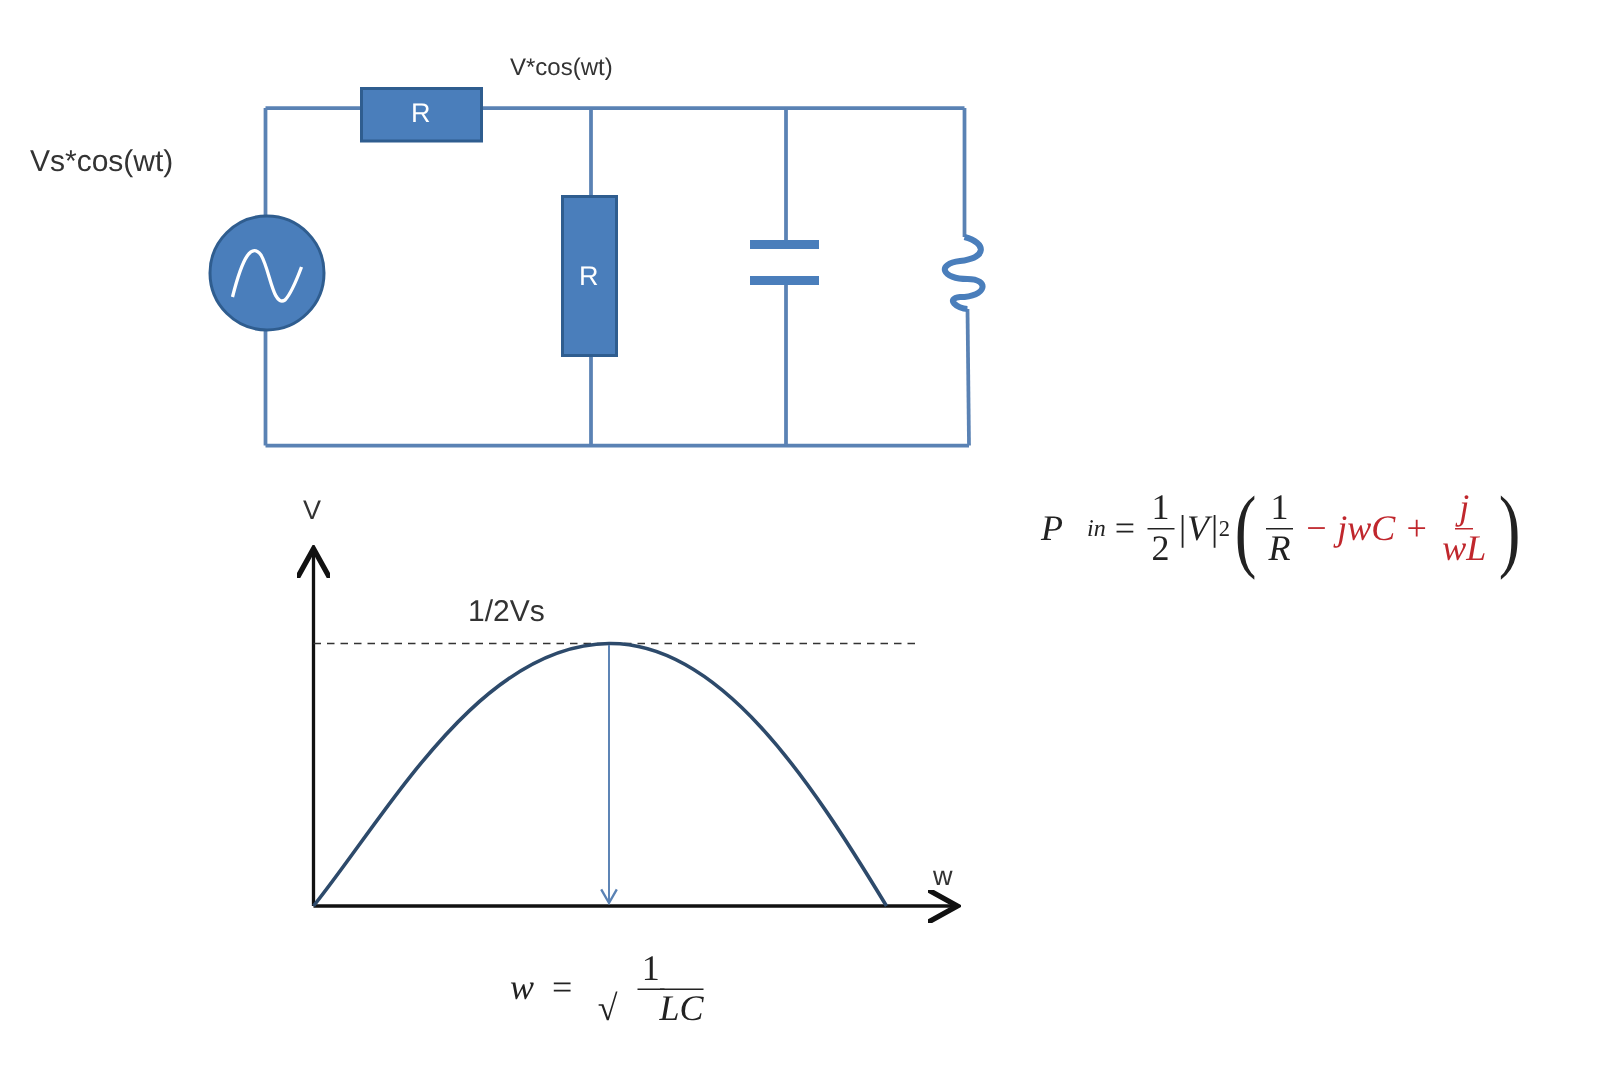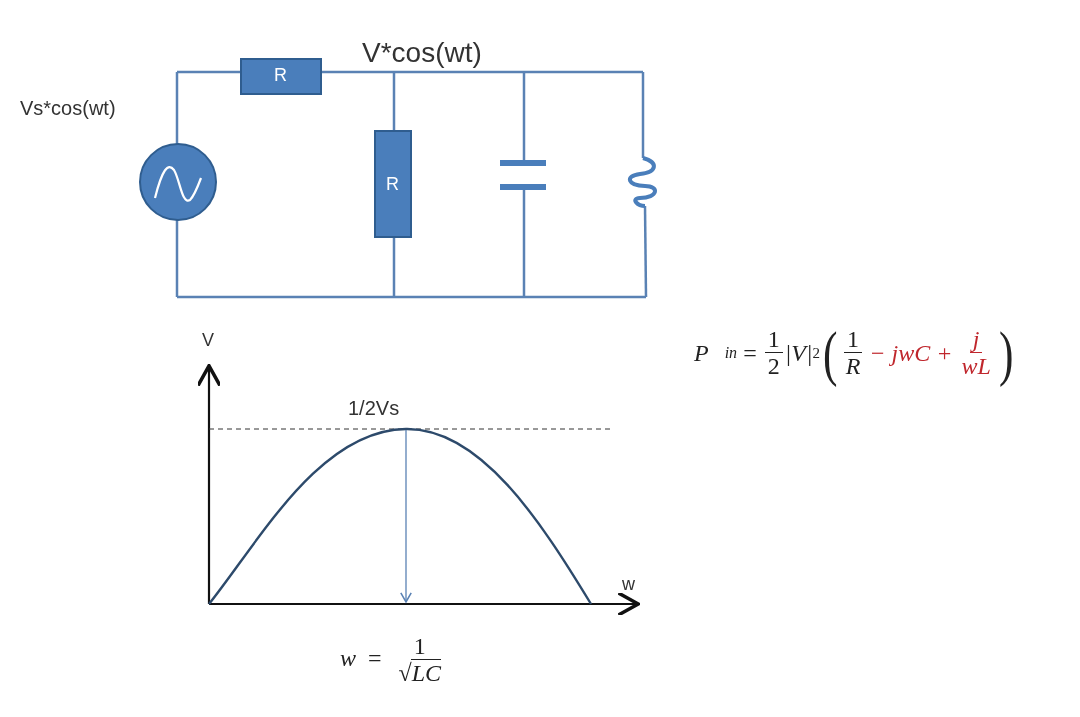--- a/index.html
+++ b/index.html
@@ -70,34 +70,34 @@
   </g>
 
   <line x1="209" y1="429" x2="612" y2="429" stroke="#333" stroke-width="1" stroke-dasharray="5,4"></line>
 
   <path d="M209,604 C260,540 320,430 406,429 C480,428 540,520 591,604" fill="none" stroke="#2d4a6b" stroke-width="2.4"></path>
 
   <line x1="406" y1="430" x2="406" y2="602" stroke="#5a82b4" stroke-width="1.3" marker-end="url(#arrowB)"></line>
 </svg>
 
 <div class="lbl" style="left:20px;top:97px;font-size:20px;">Vs*cos(wt)</div>
-<div class="lbl" style="left:362px;top:37px;font-size:28px;">V*cos(wt)</div>
+<div class="lbl" style="left:340px;top:37px;font-size:16px;">V*cos(wt)</div>
 <div class="lbl" style="left:274px;top:65px;font-size:18px;color:#ffffff;">R</div>
 <div class="lbl" style="left:386px;top:174px;font-size:18px;color:#ffffff;">R</div>
 
 <div class="lbl" style="left:202px;top:330px;font-size:18px;">V</div>
 <div class="lbl" style="left:622px;top:574px;font-size:18px;">w</div>
-<div class="lbl" style="left:312px;top:397px;font-size:20px;margin-left:36px;">1/2Vs</div>
+<div class="lbl" style="left:312px;top:397px;font-size:20px;">1/2Vs</div>
 
 <div class="math" style="left:340px;top:633px;font-size:24px;">
   <span class="it">w</span>
   <span style="margin:0 6px;">=</span>
   <span class="frac">
     <span class="num">1</span>
-    <span class="den"><span>√</span><span class="it" style="border-top:1.5px solid #222;">LC</span></span>
+    <span class="den"><span>√</span><span class="it" style="border-top:1.5px solid #222;margin-left:28px;">LC</span></span>
   </span>
 </div>
 
 <div class="math" style="left:694px;top:322px;font-size:24px;display:flex;align-items:center;">
   <span class="it">P</span>
     <sub class="it" style="font-size:16px;margin-left:16px;">in</sub>
   <span style="margin:0 6px;">=</span>
   <span class="frac">
     <span class="num">1</span>
     <span class="den">2</span>

